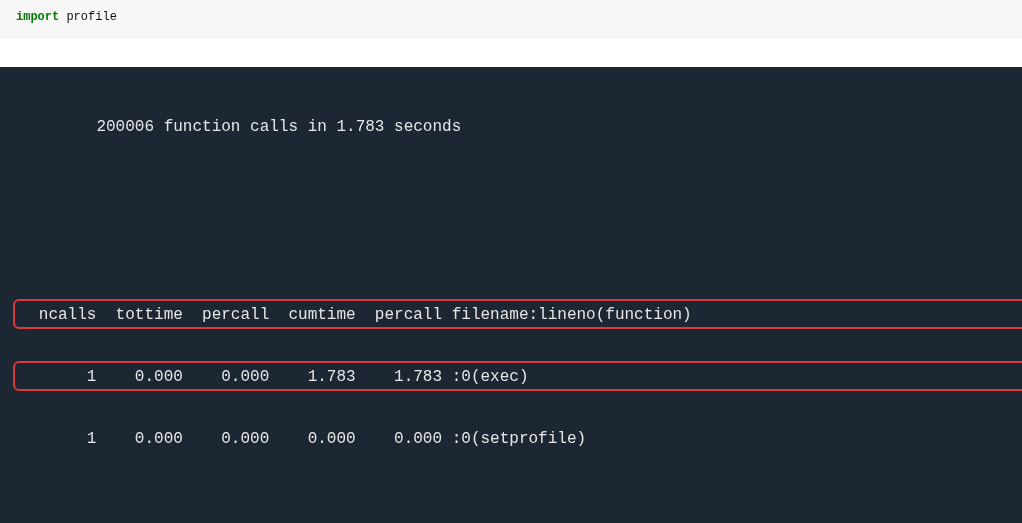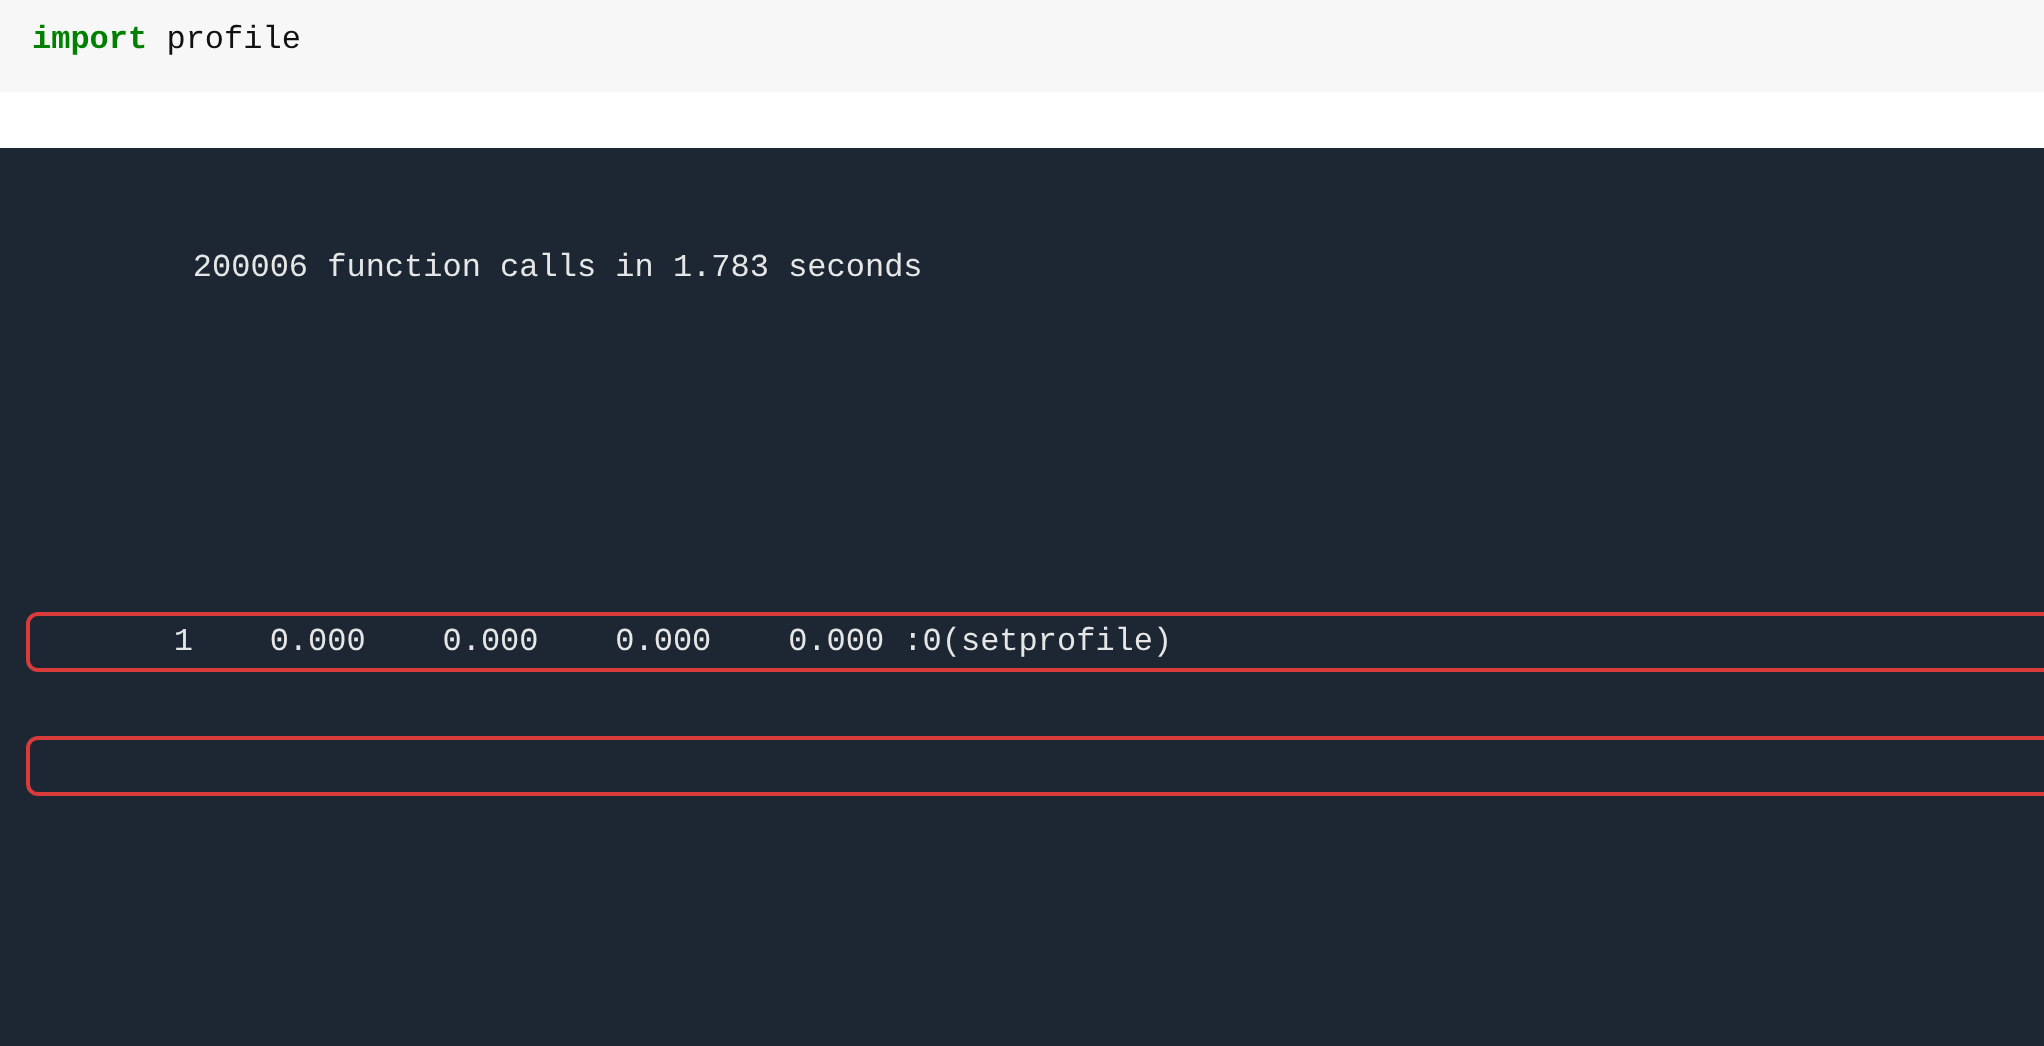--- a/index.html
+++ b/index.html
@@ -4,21 +4,21 @@
 <style>
   * { margin: 0; padding: 0; box-sizing: border-box; }
   body {
     font-family: "SFMono-Regular", Consolas, "Liberation Mono", Menlo, monospace;
     background: #ffffff;
     width: 1022px;
   }
   .code-cell {
     background: #f7f7f7;
     padding: 8px 16px 12px 16px;
-    font-size: 16px;
+    font-size: 12px;
     line-height: 1.6;
   }
   .kw-import { color: #008000; font-weight: bold; }
   .kw-mod { color: #111; }
   .fn-call { color: #111; }
   .str { color: #ba2121; }
   .output-cell {
     background: #1c2733;
     color: #e6e6e6;
     padding: 14px 10px 18px 10px;
@@ -44,20 +44,22 @@
 <body>
 
 <div class="code-cell">
   <div><span class="kw-import">import</span><span class="kw-mod"> profile</span></div>
 </div>
 
 <div class="output-cell">
 <span class="output-line">         200006 function calls in 1.783 seconds</span>
 <span class="output-line"> </span>
 <span class="output-line"> </span>
+<span class="output-line">   ncalls  tottime  percall  cumtime  percall filename:lineno(function)</span>
+<span class="output-line">        1    0.000    0.000    1.783    1.783 :0(exec)</span>
 <span class="output-line">        1    0.000    0.000    0.000    0.000 :0(setprofile)</span>
 
 
 
 
 
 
 <div class="hl-box" style="top:232px;"></div>
 <div class="hl-box" style="top:294px;"></div>
 </div>

